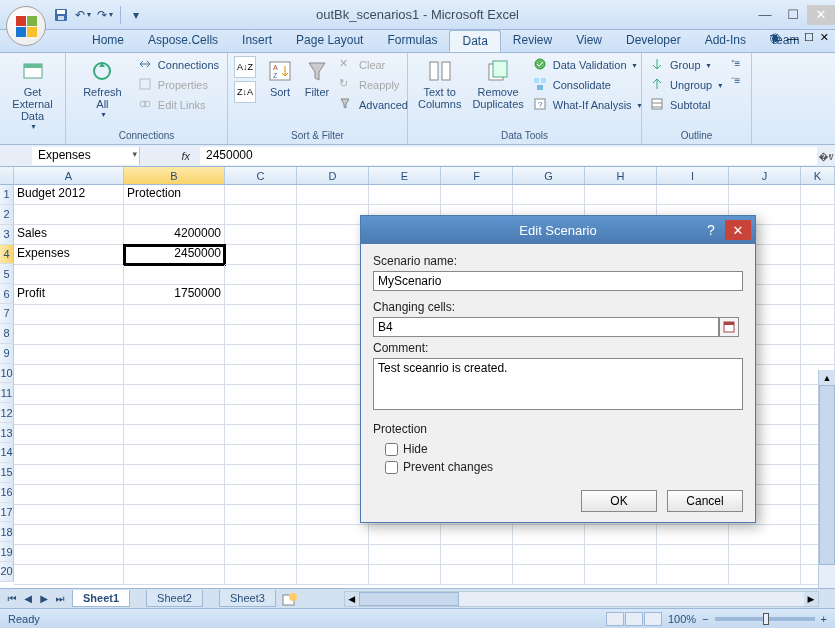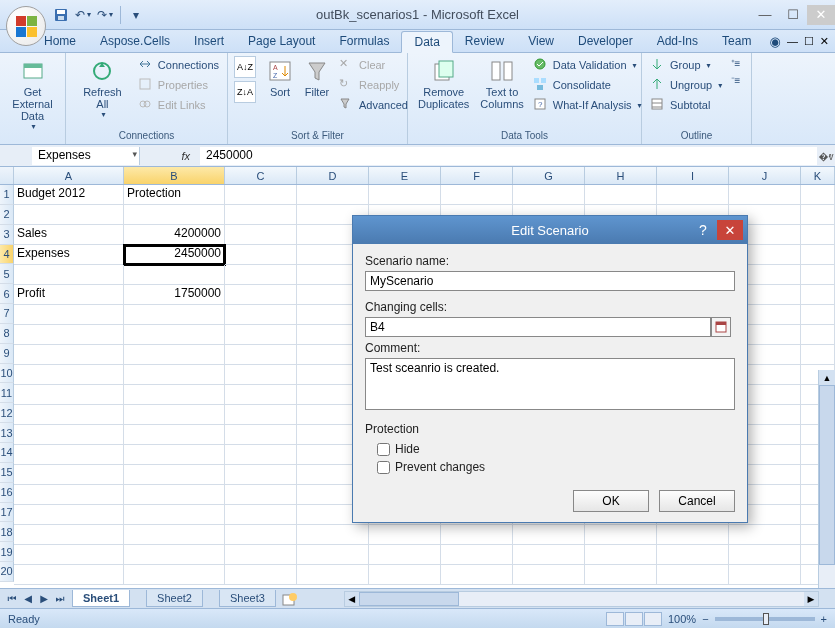--- a/index.html
+++ b/index.html
@@ -16,21 +16,21 @@
 .og-y { background: #fbc02d; }
 .qat { margin-left: 52px; display: flex; gap: 4px; align-items: center; }
 .qat-icon { width: 18px; height: 18px; display: flex; align-items: center; justify-content: center; font-size: 12px; color: #2a4e7a; }
 .qat-divider { width: 1px; height: 18px; background: #9db8d8; margin: 0 2px; }
 .title-text { position: absolute; left: 50%; transform: translateX(-50%); font-size: 13px; color: #424d5c; }
 .win-controls { position: absolute; right: 0; display: flex; }
 .win-btn { width: 28px; height: 20px; display: flex; align-items: center; justify-content: center; font-size: 13px; color: #555; }
 .win-btn.close { background: #ccc; color: #fff; }
 
 
-.tabrow { height: 23px; background: linear-gradient(#dbe9f9, #cde0f7); display: flex; align-items: center; padding-left: 32px; border-bottom: 1px solid #9db8d8; position: relative; }
+.tabrow { height: 23px; background: linear-gradient(#dbe9f9, #cde0f7); display: flex; align-items: flex-start; padding-left: 80px; border-bottom: 1px solid #9db8d8; position: relative; }
 .tab { padding: 3px 12px; font-size: 12px; color: #1e4b7a; cursor: pointer; }
 .tab.active { background: #edf4fc; border: 1px solid #9db8d8; border-bottom: 1px solid #edf4fc; border-radius: 3px 3px 0 0; margin-bottom: -1px; }
 .tab-right { position: absolute; right: 6px; display: flex; gap: 6px; align-items: center; }
 
 
 .ribbon { height: 92px; background: linear-gradient(#edf4fc, #d9e8f9); border-bottom: 1px solid #9db8d8; display: flex; }
 .ribbon-group { border-right: 1px solid #b8cce0; padding: 3px 6px; display: flex; flex-direction: column; justify-content: space-between; }
 .rg-title { font-size: 10px; color: #3c5a7c; text-align: center; padding-top: 1px; }
 .rg-body { display: flex; align-items: flex-start; gap: 3px; flex: 1; }
 .big-btn { display: flex; flex-direction: column; align-items: center; padding: 2px 4px; font-size: 11px; color: #2a4e7a; text-align: center; cursor: pointer; }
@@ -59,21 +59,21 @@
 .rowheads { width: 26px; display: flex; flex-direction: column; }
 .rowhead { height: 20px; border-bottom: 1px solid #d4dde8; border-right: 1px solid #b8cce0; background: linear-gradient(90deg,#eef4fb,#dae8f6); font-size: 11px; color: #2a4e7a; display: flex; align-items: center; justify-content: center; }
 .rowhead.sel { background: linear-gradient(90deg,#fde9a8,#f9d36b); }
 .cells { flex: 1; position: relative; }
 .row { display: flex; height: 20px; }
 .cell { border-right: 1px solid #d4dde8; border-bottom: 1px solid #d4dde8; font-size: 12px; padding: 1px 3px; overflow: hidden; white-space: nowrap; }
 .cell.r { text-align: right; }
 .cell.active { outline: 3px solid #000; outline-offset: -2px; }
 
 
-.dialog { position: absolute; left: 352px; top: 215px; width: 396px; background: #f0f0f0; border: 1px solid #4a7ab0; box-shadow: 4px 4px 12px rgba(0,0,0,0.3); z-index: 100; }
+.dialog { position: absolute; left: 360px; top: 215px; width: 396px; background: #f0f0f0; border: 1px solid #4a7ab0; box-shadow: 4px 4px 12px rgba(0,0,0,0.3); z-index: 100; }
 .dlg-title { height: 28px; background: linear-gradient(#5f95cf, #4a7ab0); display: flex; align-items: center; position: relative; }
 .dlg-title-text { position: absolute; left: 50%; transform: translateX(-50%); color: #fff; font-size: 13px; }
 .dlg-help { position: absolute; right: 32px; color: #fff; font-size: 14px; width: 24px; text-align: center; }
 .dlg-close { position: absolute; right: 4px; width: 26px; height: 20px; background: #c8443a; color: #fff; display: flex; align-items: center; justify-content: center; font-size: 13px; }
 .dlg-body { padding: 10px 12px; font-size: 12px; color: #222; }
 .dlg-label { margin-bottom: 3px; display: block; }
 .dlg-input { width: 100%; border: 1px solid #888; padding: 2px 4px; font-size: 12px; margin-bottom: 9px; background: #fff; font-family: inherit; }
 .dlg-input.withbtn { width: calc(100% - 24px); display: inline-block; }
 .dlg-refbtn { width: 20px; height: 20px; border: 1px solid #888; background: #f4f4f4; display: inline-flex; align-items: center; justify-content: center; vertical-align: top; }
 .dlg-hint { font-size: 11px; margin-bottom: 9px; margin-top: -5px; }
@@ -270,34 +270,34 @@
           </div>
       </div>
     </div>
     <div class="rg-title">Sort &amp; Filter</div>
   </div>
   <div class="ribbon-group" style="width:234px">
     <div class="rg-body">
       <div class="big-btn">
           <div class="bicon">
             <svg width="26" height="26">
-              <rect x="4" y="6" width="14" height="16" fill="#fff" stroke="#888"></rect>
-              <rect x="8" y="3" width="14" height="16" fill="#dfe" stroke="#5a8"></rect>
+              <rect x="3" y="4" width="8" height="18" fill="#fff" stroke="#888"></rect>
+              <rect x="15" y="4" width="8" height="18" fill="#fff" stroke="#888"></rect>
             </svg>
           </div>
-          <span>Remove Duplicates</span>
+          <span>Text to Columns</span>
         </div>
       <div class="big-btn">
           <div class="bicon">
             <svg width="26" height="26">
-              <rect x="3" y="4" width="8" height="18" fill="#fff" stroke="#888"></rect>
-              <rect x="15" y="4" width="8" height="18" fill="#fff" stroke="#888"></rect>
+              <rect x="4" y="6" width="14" height="16" fill="#fff" stroke="#888"></rect>
+              <rect x="8" y="3" width="14" height="16" fill="#dfe" stroke="#5a8"></rect>
             </svg>
           </div>
-          <span>Text to Columns</span>
+          <span>Remove Duplicates</span>
         </div>
       <div class="small-row">
         <div class="small-item">
             <span class="sicon">
               <svg width="14" height="14">
                 <circle cx="7" cy="7" r="5" fill="#6b6" stroke="#393"></circle>
                 <path d="M4 7 L6 9 L10 5" stroke="#fff" fill="none"></path>
               </svg>
             </span>
             <span>Data Validation</span>

